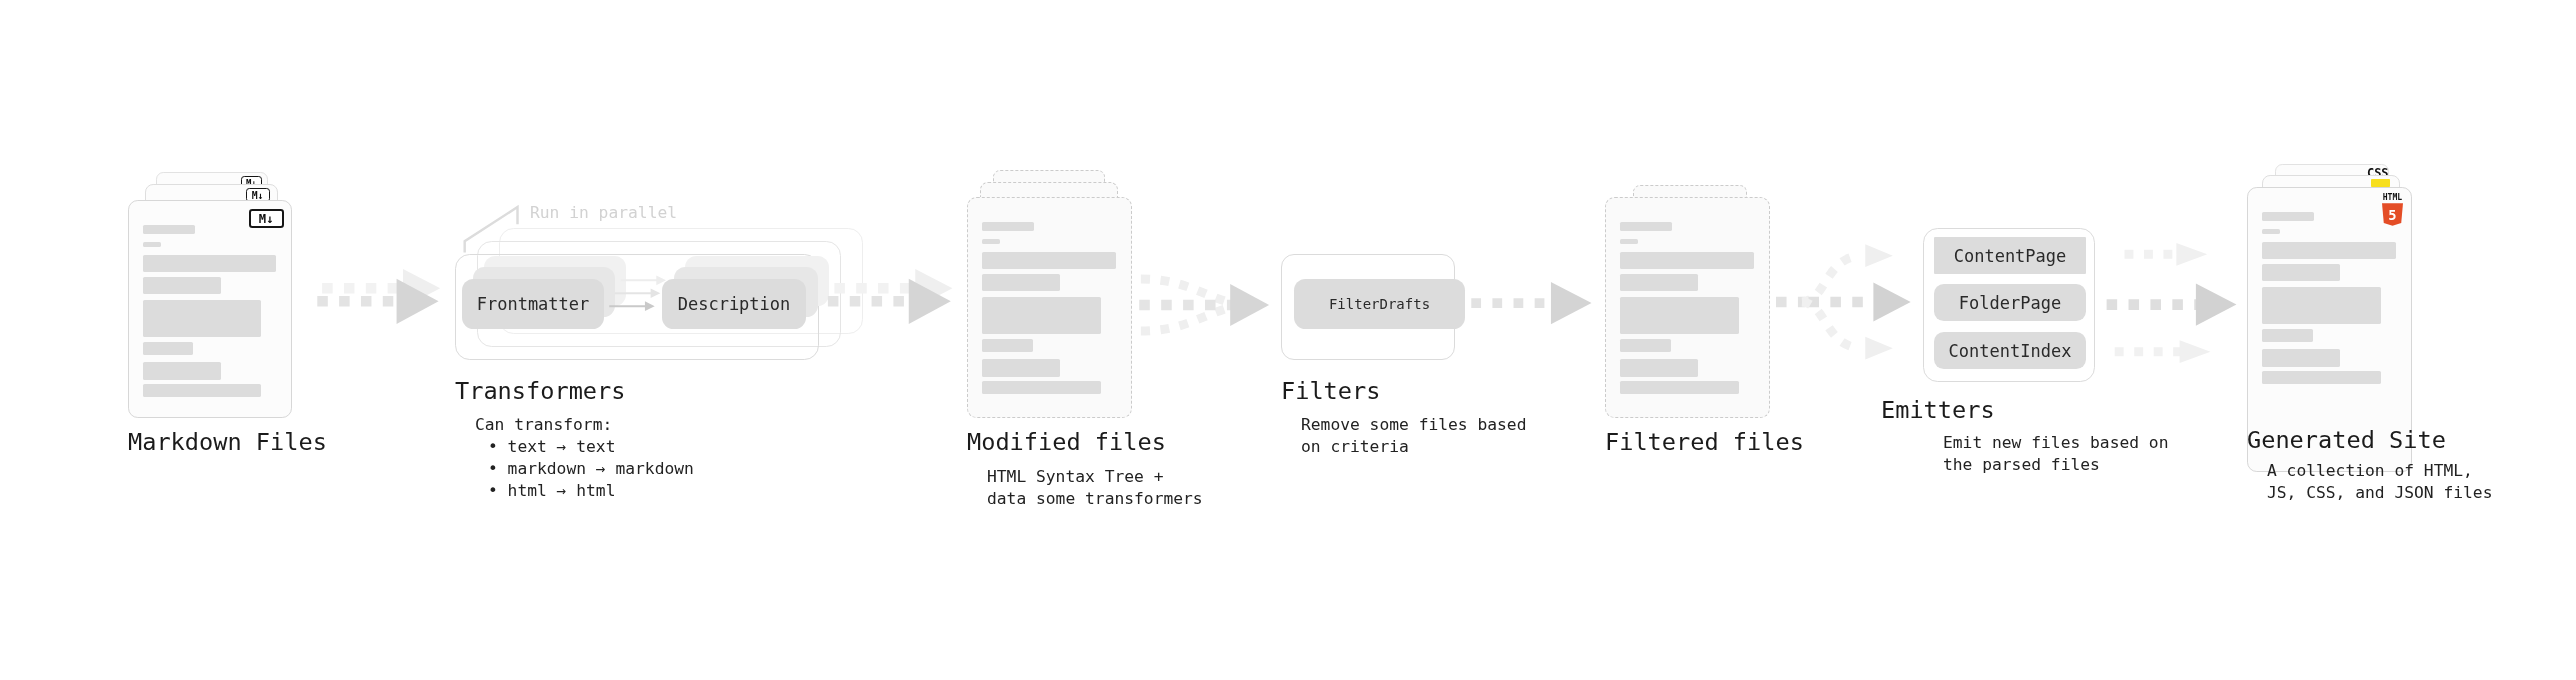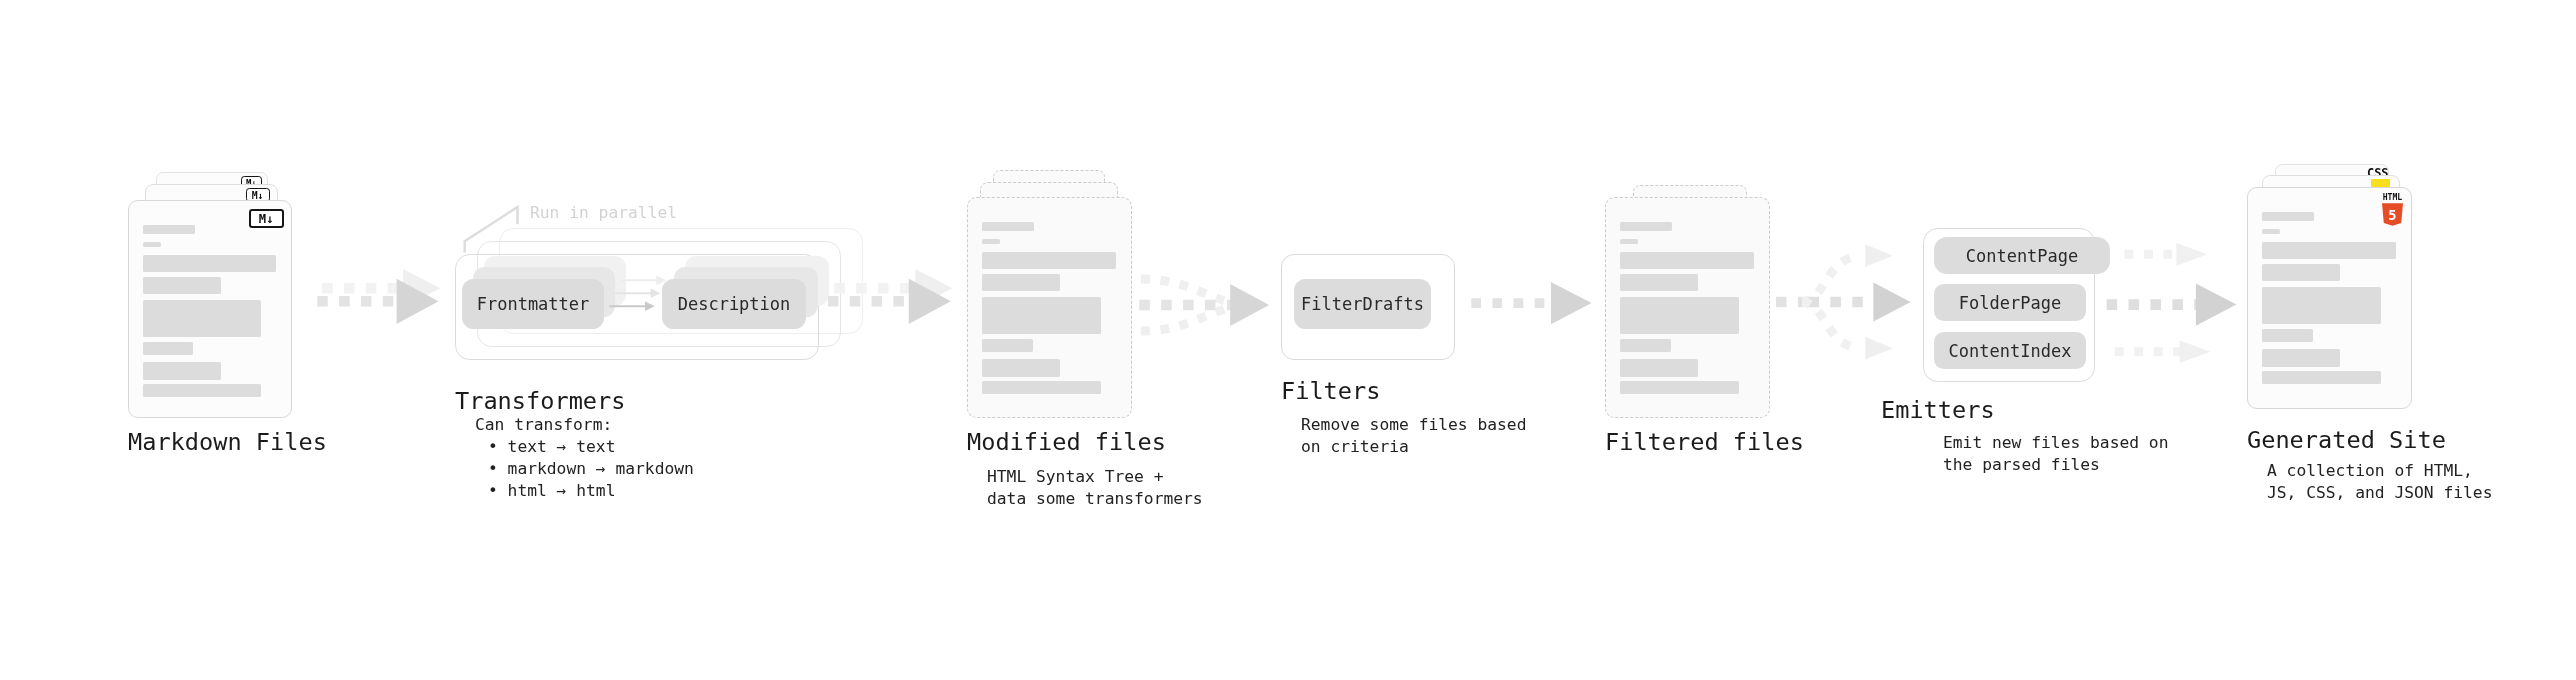--- a/index.html
+++ b/index.html
@@ -90,21 +90,21 @@
     <line x1="11" y1="26" x2="57" y2="26" stroke="#e4e4e4" stroke-width="2.5"></line>
     <polygon points="55,20 67,26 55,32" fill="#e4e4e4"></polygon>
     <line x1="4" y1="42" x2="50" y2="42" stroke="#c9c9c9" stroke-width="2.5"></line>
     <polygon points="48,36 60,42 48,48" fill="#c9c9c9"></polygon>
   </svg>
 
   <div class="chip ghost2" style="left:685px;top:256px;width:144px;height:50px;"></div>
   <div class="chip ghost1" style="left:674px;top:267px;width:144px;height:50px;"></div>
   <div class="chip" style="left:662px;top:279px;width:144px;height:50px;font-size:17px;">Description</div>
 
-  <div class="stage-label" style="left:455px;top:377px;margin-top:10px;">Transformers</div>
+  <div class="stage-label" style="left:455px;top:377px;">Transformers</div>
   <div class="stage-desc" style="left:455px;top:414px;">
     <div>Can transform:</div>
     <div class="bullet">• text → text</div>
     <div class="bullet">• markdown → markdown</div>
     <div class="bullet">• html → html</div>
   </div>
 
   <svg style="left:826px;top:256px;" width="134" height="93" viewBox="0 0 165 115">
     <g>
       <line x1="10" y1="40" x2="112" y2="40" stroke="#f2f2f2" stroke-width="13" stroke-dasharray="13 14"></line>
@@ -137,21 +137,21 @@
   </div>
 
   <svg style="left:1136px;top:256px;" width="138" height="98" viewBox="0 0 170 120">
     <path d="M6,28 C55,28 75,44 112,56" fill="none" stroke="#efefef" stroke-width="11" stroke-dasharray="11 13"></path>
     <path d="M6,92 C55,92 75,76 112,64" fill="none" stroke="#efefef" stroke-width="11" stroke-dasharray="11 13"></path>
     <line x1="4" y1="60" x2="118" y2="60" stroke="#e4e4e4" stroke-width="13" stroke-dasharray="13 14"></line>
     <polygon points="116,34 164,60 116,86" fill="#d6d6d6"></polygon>
   </svg>
 
   <div class="outline" style="left:1281px;top:254px;width:174px;height:106px;border:1.6px solid #dbdbdb;border-radius:13px;"></div>
-  <div class="chip" style="left:1294px;top:279px;width:137px;height:50px;font-size:17px;">FilterDrafts</div>
+  <div class="chip" style="left:1294px;top:279px;width:171px;height:50px;font-size:14px;">FilterDrafts</div>
   <div class="stage-label" style="left:1281px;top:377px;">Filters</div>
   <div class="stage-desc" style="left:1281px;top:414px;">
     <div>Remove some files based</div>
     <div>on criteria</div>
   </div>
 
   <svg style="left:1468px;top:264px;" width="126" height="78" viewBox="0 0 155 96">
     <line x1="4" y1="48" x2="104" y2="48" stroke="#e2e2e2" stroke-width="12" stroke-dasharray="12 14"></line>
     <polygon points="102,22 152,48 102,74" fill="#d4d4d4"></polygon>
   </svg>
@@ -175,21 +175,21 @@
     <line x1="0" y1="80" x2="36" y2="80" stroke="#e2e2e2" stroke-width="13" stroke-dasharray="13 14"></line>
     <path d="M32,80 C62,78 60,28 102,23" fill="none" stroke="#f0f0f0" stroke-width="11" stroke-dasharray="11 13"></path>
     <polygon points="110,9 144,23 110,37" fill="#efefef"></polygon>
     <line x1="40" y1="80" x2="122" y2="80" stroke="#e0e0e0" stroke-width="13" stroke-dasharray="13 14"></line>
     <polygon points="120,56 166,80 120,104" fill="#d2d2d2"></polygon>
     <path d="M32,80 C62,82 60,132 102,137" fill="none" stroke="#f0f0f0" stroke-width="11" stroke-dasharray="11 13"></path>
     <polygon points="110,123 144,137 110,151" fill="#efefef"></polygon>
   </svg>
 
   <div class="outline" style="left:1923px;top:228px;width:172px;height:154px;border:1.6px solid #dbdbdb;"></div>
-  <div class="chip" style="left:1934px;top:237px;width:176px;height:37px;border-radius:13px;font-size:17px;">ContentPage</div>
+  <div class="chip" style="left:1934px;top:237px;width:152px;height:37px;border-radius:1px;font-size:17px;">ContentPage</div>
   <div class="chip" style="left:1934px;top:284px;width:152px;height:37px;border-radius:9.8px;font-size:17px;">FolderPage</div>
   <div class="chip" style="left:1934px;top:332px;width:152px;height:37px;border-radius:9.8px;font-size:17px;">ContentIndex</div>
   <div class="stage-label" style="left:1881px;top:396px;">Emitters</div>
   <div class="stage-desc" style="left:1923px;top:432px;">
     <div>Emit new files based on</div>
     <div>the parsed files</div>
   </div>
 
   <svg style="left:2105px;top:238px;" width="142" height="130" viewBox="0 0 175 160">
     <line x1="24" y1="20" x2="90" y2="20" stroke="#f1f1f1" stroke-width="11" stroke-dasharray="11 13"></line>
@@ -202,21 +202,21 @@
 
   <div class="card" style="left:2275px;top:164px;width:114px;height:218px;border-color:#e2e2e2;border-radius:7.3px;">
     <div class="badge-css" style="right:5.7px;top:2.4px;width:15.4px;font-size:12px;">
       <span>CSS</span>
       <div class="bar-blue" style="background: rgb(41, 98, 239);"></div>
     </div>
   </div>
   <div class="card" style="left:2262px;top:175px;width:138px;height:218px;border-color:#dedede;border-radius:8.1px;">
     <div class="badge-js" style="right: 9px; top: 3.3px; width: 18.7px; height: 8.1px; background: rgb(247, 223, 30);"></div>
   </div>
-  <div class="card" style="left:2247px;top:187px;width:165px;height:222px;">
+  <div class="card" style="left:2247px;top:187px;width:165px;height:285px;">
     <div class="doc-bars">
         <div class="bar" style="width: 32%; height: 9.8px; margin-top: 23.6px;"></div>
         <div class="bar" style="width: 11%; height: 4.9px; margin-top: 7.3px;"></div>
         <div class="bar" style="width: 82%; height: 17px; margin-top: 8.1px;"></div>
         <div class="bar" style="width: 48%; height: 16.3px; margin-top: 5.7px;"></div>
         <div class="bar" style="width: 73%; height: 37px; margin-top: 6.5px;"></div>
         <div class="bar" style="width: 31%; height: 13px; margin-top: 4.9px;"></div>
         <div class="bar" style="width: 48%; height: 18px; margin-top: 6.5px;"></div>
         <div class="bar" style="width: 73%; height: 13px; margin-top: 4.9px;"></div>
       </div>

